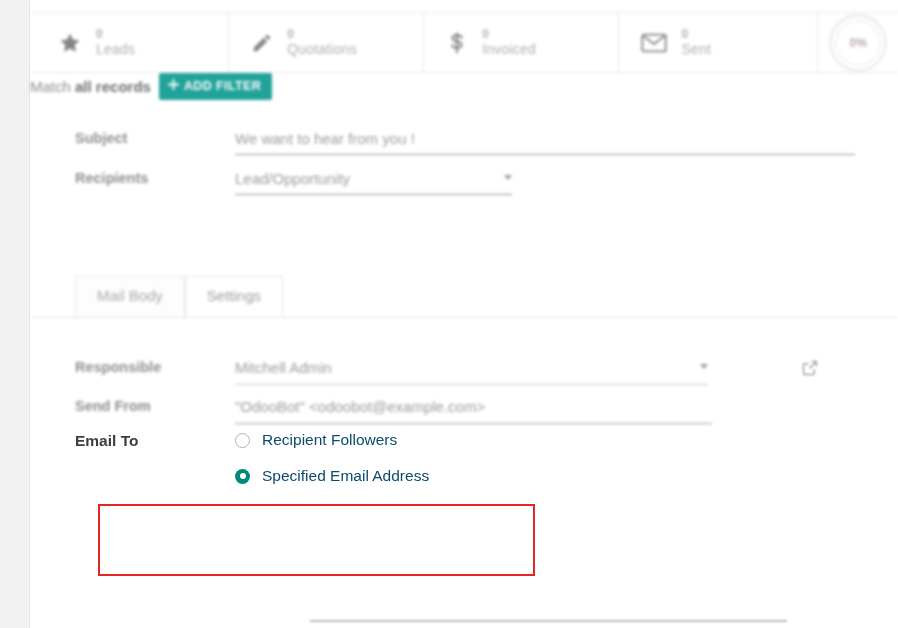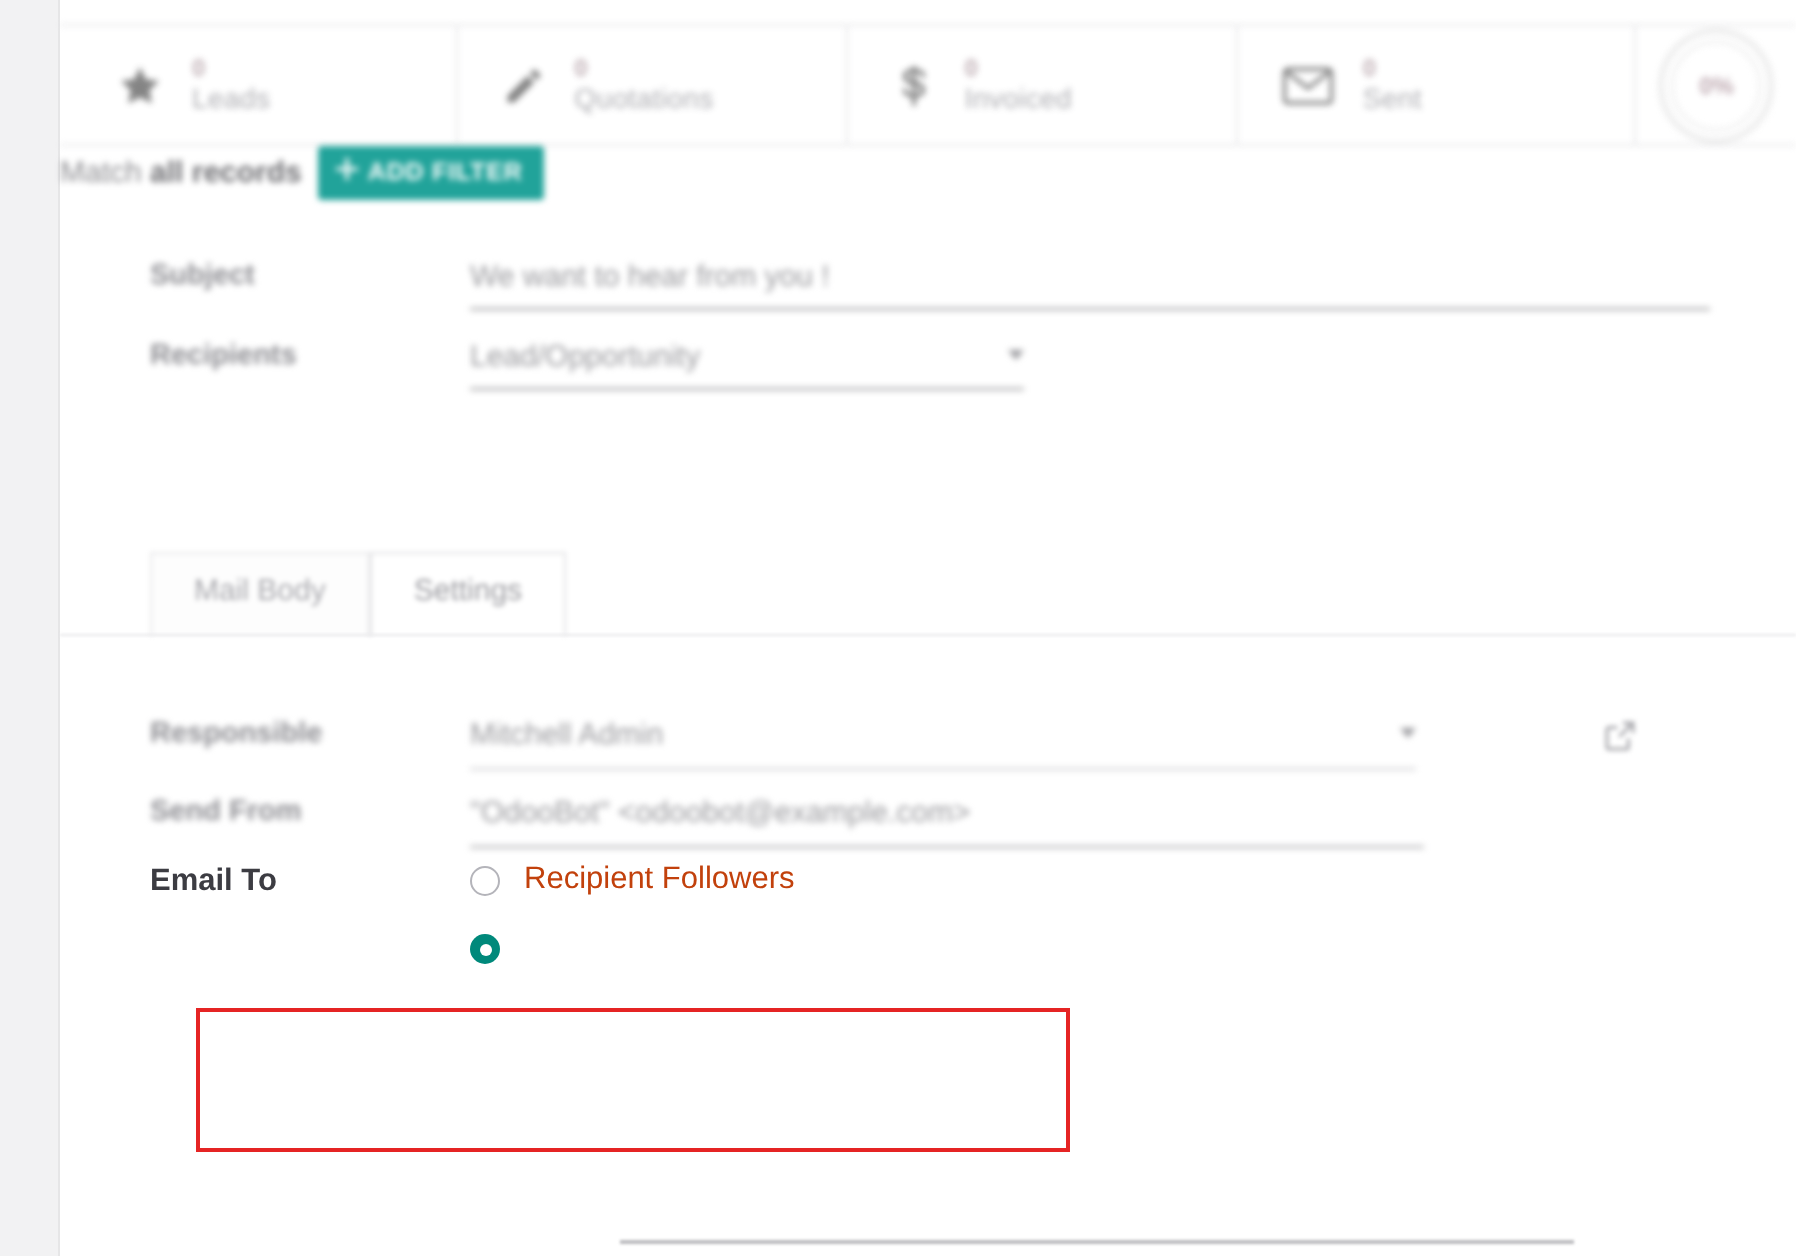--- a/index.html
+++ b/index.html
@@ -282,21 +282,21 @@
   .radio-mark.on::after {
     content: "";
     position: absolute;
     left: 4.5px; top: 4.5px;
     width: 6px; height: 6px;
     border-radius: 50%;
     background: #ffffff;
   }
   .radio-label {
     font-size: 15.5px;
-    color: #c2410c;
+    color: #0c4a6e;
   }
 
   
   .attach-divider {
     position: absolute;
     left: 280px; top: 547px;
     width: 477px;
     height: 2px;
     background: #bcbcbf;
     filter: blur(.9px);
@@ -426,20 +426,21 @@
 
       <div class="row" id="replyto-block">
         <div class="flabel">Email To</div>
         <div class="radio-group">
           <label class="radio-opt">
             <span class="radio-mark"></span>
             <span class="radio-label">Recipient Followers</span>
           </label>
           <label class="radio-opt">
             <span class="radio-mark on"></span>
+            <span class="radio-label">Specified Email Address</span>
           </label>
         </div>
       </div>
       <div class="highlight-box"></div>
 
       <div class="attach-divider"></div>
 
     </div>
   </div>
 </div>

